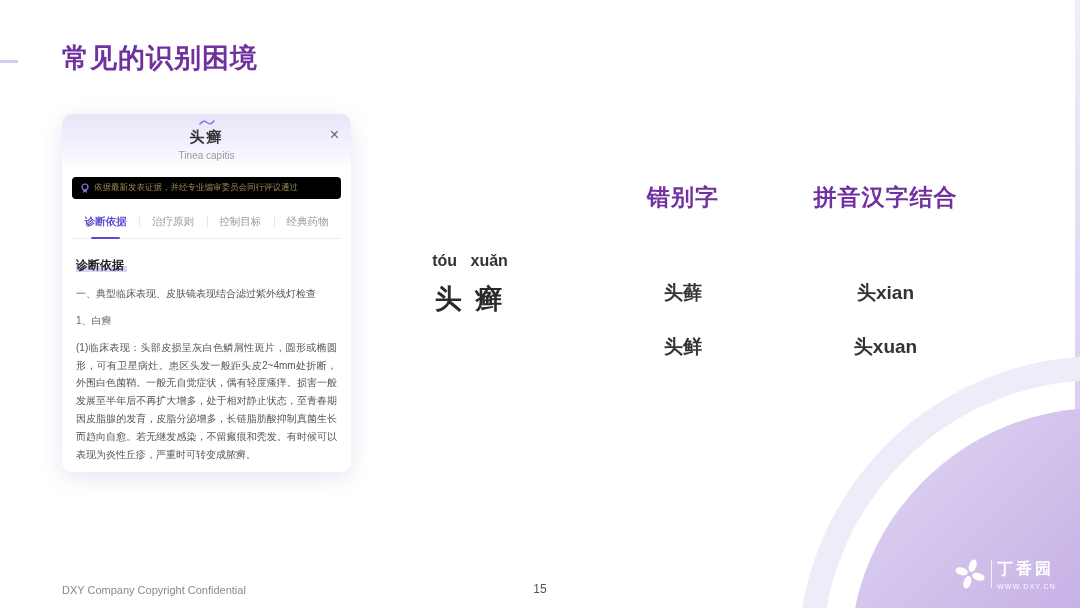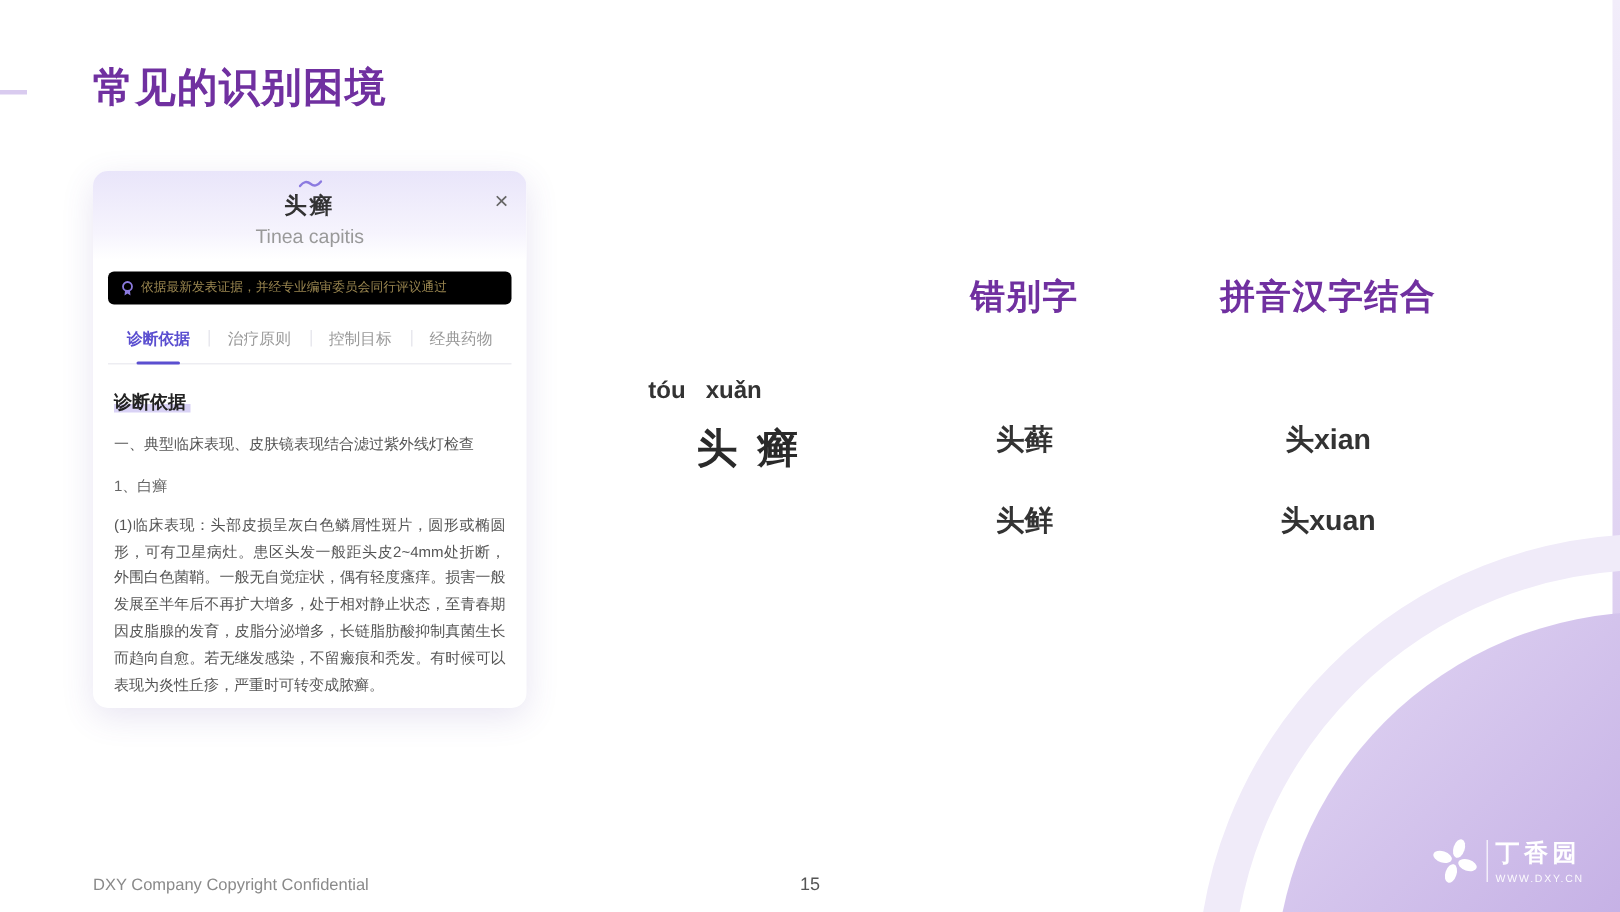--- a/index.html
+++ b/index.html
@@ -29,21 +29,21 @@
     background:#fff; border-radius:10px;
     box-shadow:0 6px 22px rgba(90,70,160,0.14);
     overflow:hidden;
   }
   .card-header {
     background:linear-gradient(180deg,#E9E5FA 0%, #F6F4FD 70%, #ffffff 100%);
     text-align:center; padding:5px 0 8px; position:relative;
   }
   .wave-icon { display:block; margin:0 auto 2px; }
   .card-title { font-size:15px; font-weight:bold; color:#333; letter-spacing:2px; }
-  .card-subtitle { font-size:13px; color:#999; margin-top:3px; }
+  .card-subtitle { font-size:10px; color:#999; margin-top:3px; }
   .card-close {
     position:absolute; right:12px; top:14px;
     font-size:16px; line-height:14px; color:#666; cursor:pointer;
   }
   .badge {
     margin:8px 10px 0; background:#000000; border-radius:4px;
     padding:5px 8px; font-size:8.5px; color:#99854F;
     display:flex; align-items:center; gap:4px; white-space:nowrap;
   }
   .tabs { display:flex; margin:6px 10px 0; border-bottom:1px solid #EDEDF2; }
@@ -66,21 +66,21 @@
     display:inline; font-size:12px; font-weight:bold; color:#222;
     background:linear-gradient(transparent 58%, #D9D2F5 58%);
     padding-right:3px;
   }
   .para { font-size:10px; color:#555; line-height:1.78; text-align:justify; margin-top:11px; }
   .para-sub { font-size:10px; color:#666; margin-top:11px; }
 
   
   .pinyin-block { position:absolute; left:405px; top:252px; width:130px; text-align:center; }
   .pinyin { font-size:16px; font-weight:bold; color:#333; word-spacing:9px; }
-  .big-word { font-size:27px; font-weight:bold; color:#2a2a2a; margin-top:11px; letter-spacing:3px;text-align:right; }
+  .big-word { font-size:27px; font-weight:bold; color:#2a2a2a; margin-top:11px; letter-spacing:3px; }
 
   .cmp-col { position:absolute; top:182px; height:200px; text-align:center; }
   .cmp-col.col1 { left:612px; width:142px; }
   .cmp-col.col2 { left:778px; width:215px; }
   .col-header { font-size:23px; font-weight:bold; color:#7030A0; letter-spacing:1px; }
   .col-item { position:absolute; left:0; right:0; font-size:19px; font-weight:bold; color:#333; }
   .col-item.i1 { top:98px; }
   .col-item.i2 { top:152px; }
 
   

